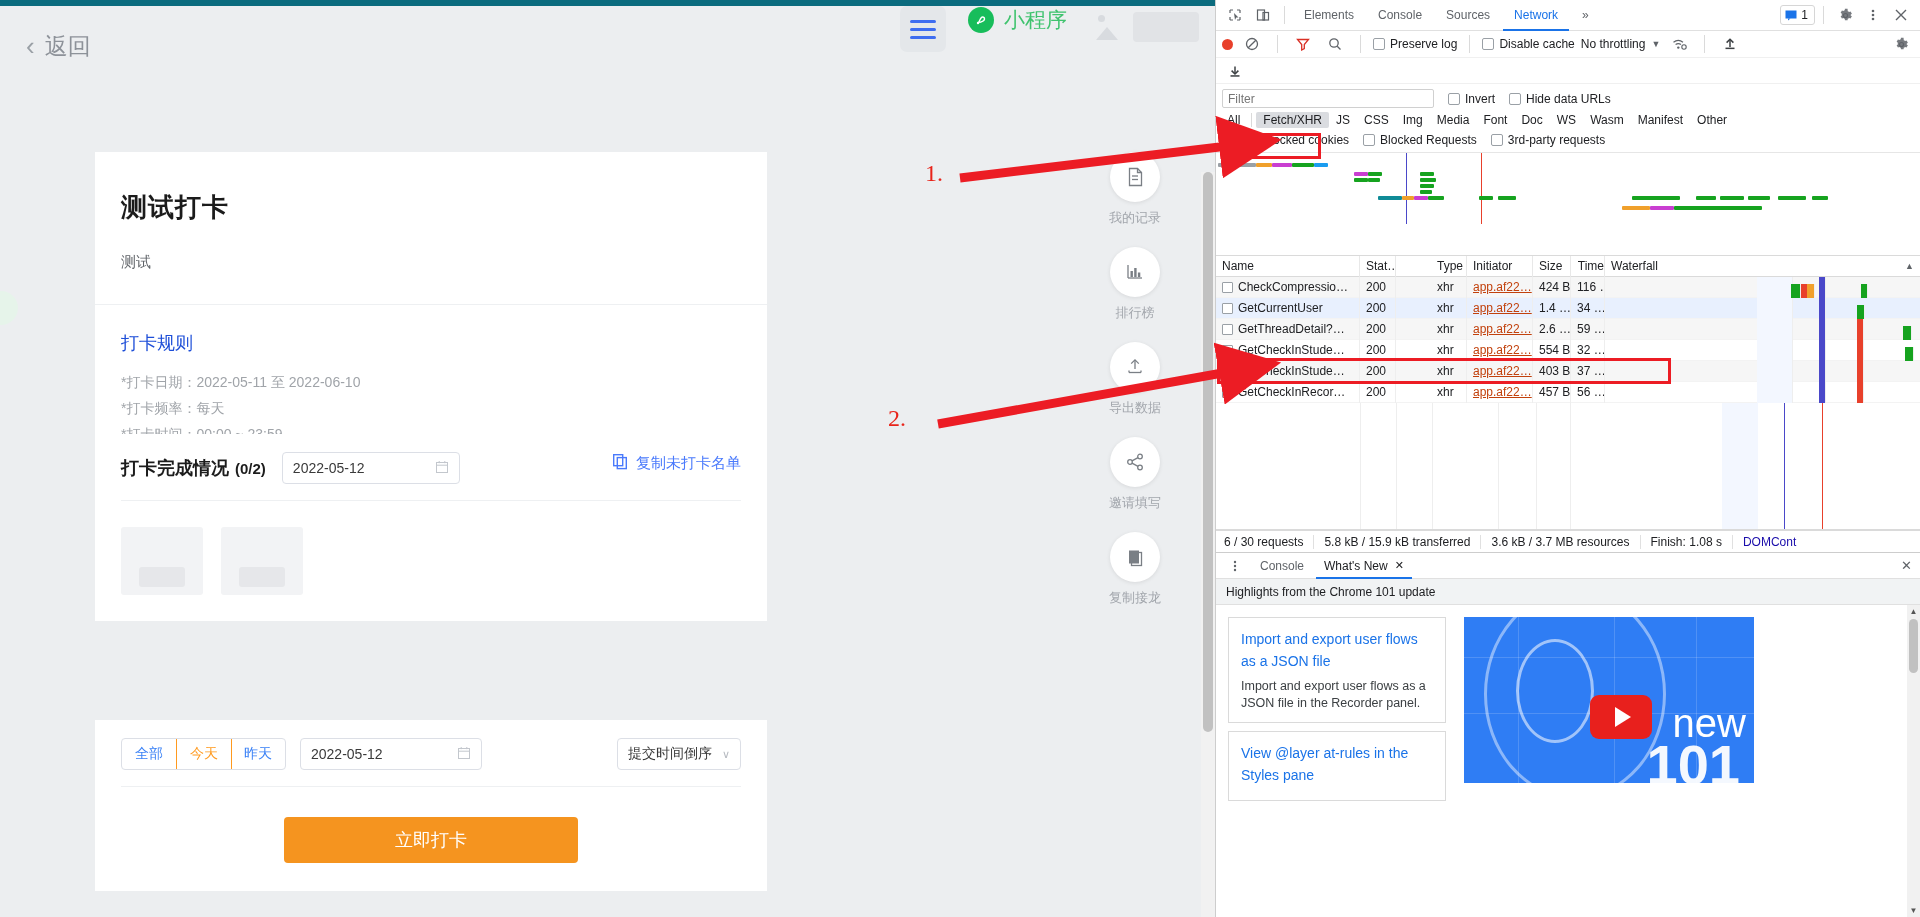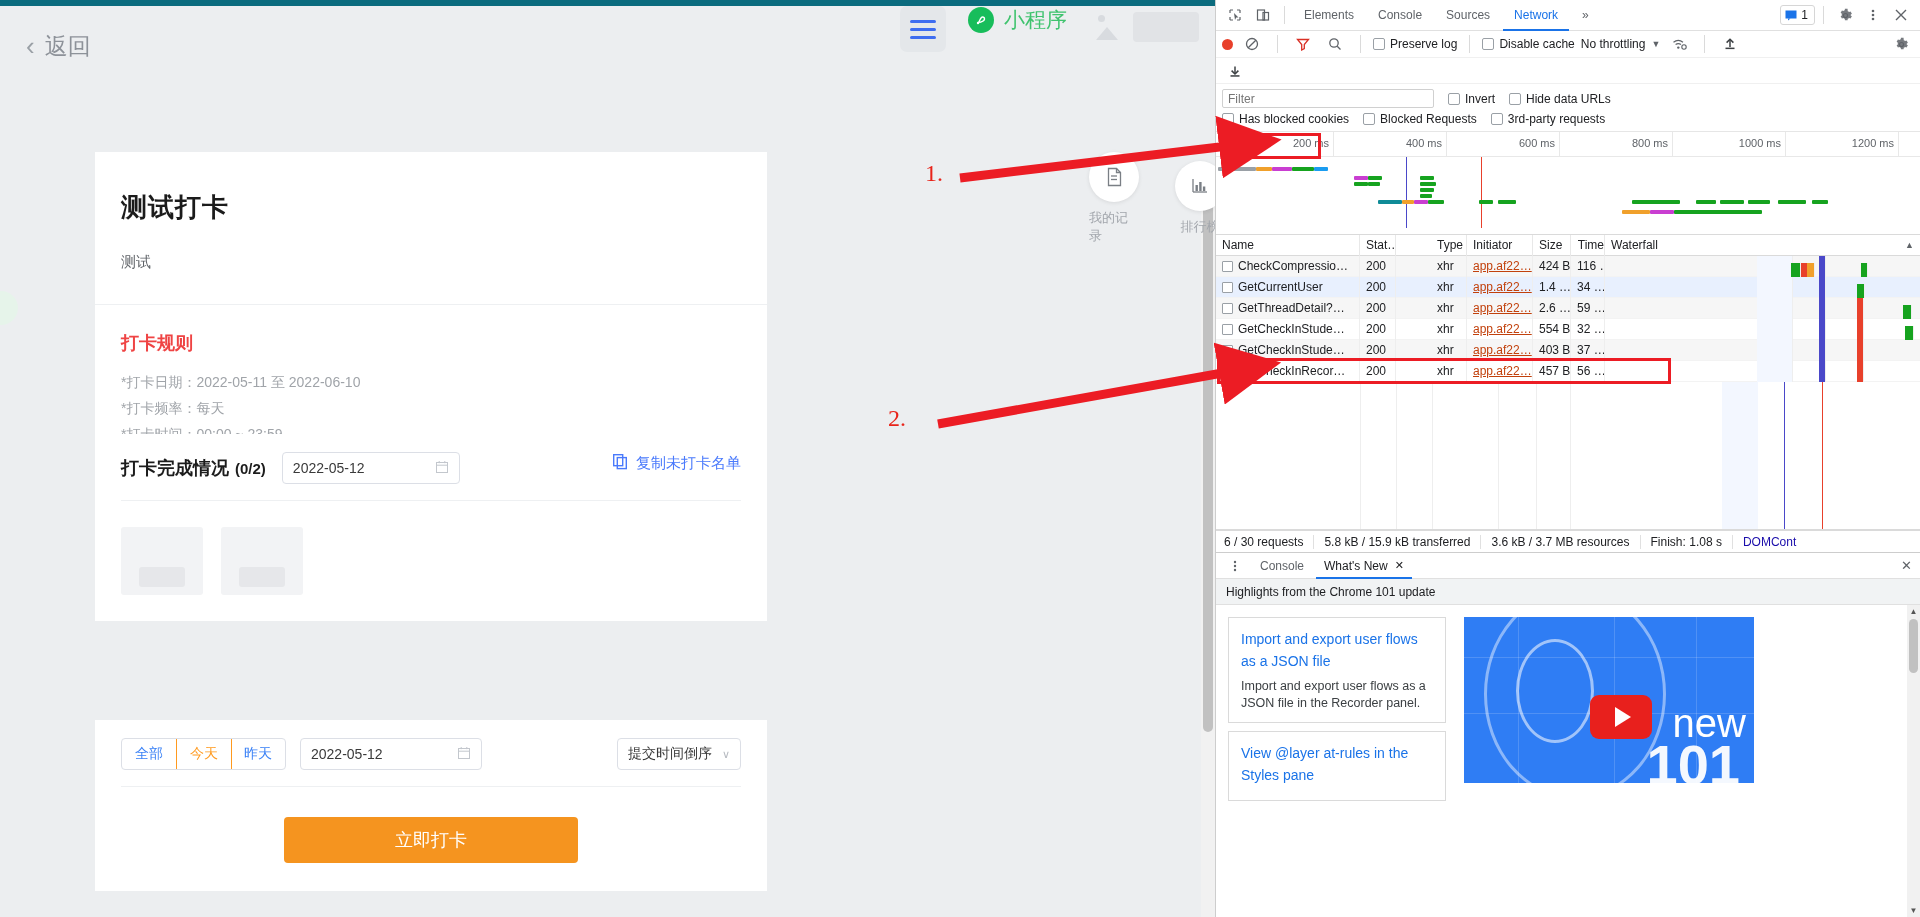--- a/index.html
+++ b/index.html
@@ -44,21 +44,21 @@
   .card {
     position: absolute; left: 95px; width: 672px; background: #fff;
   }
   .card-a { top: 66px; }
   .sec { padding: 26px 26px 18px 26px; }
   .sec + .sec { border-top: 1px solid #eef0f2; }
 
   .title-main { font-size: 26px; font-weight: bold; color: #1b1b1b; letter-spacing: 1px; padding-top: 12px; }
   .subtitle { font-size: 15px; color: #5f6368; margin-top: 28px; padding-bottom: 14px; }
 
-  .rule-title { font-size: 18px; font-weight: bold; color: #ef4444; margin-bottom: 14px; }
+  .rule-title { font-size: 18px; font-weight: normal; color: #1d4ed8; margin-bottom: 14px; }
   .rule-line { font-size: 14px; color: #a0a4a9; line-height: 26px; }
   .stats-row { margin-top: 38px; font-size: 14px; color: #9aa0a6; display: flex; gap: 22px; padding-bottom: 6px; }
 
   .card-b { top: 348px; }
   .prog-head { display: flex; align-items: center; padding: 18px 26px 16px 26px; position: relative; }
   .prog-title { font-size: 18px; font-weight: bold; color: #1c1c1c; }
   .prog-frac { font-size: 15px; font-weight: bold; color: #1c1c1c; margin-left: 6px; }
   .date-box {
     margin-left: 16px; width: 178px; height: 32px; border: 1px solid #dcdfe6; border-radius: 4px;
     display: flex; align-items: center; justify-content: space-between; padding: 0 10px;
@@ -88,22 +88,22 @@
   }
   .chev { color: #b6bac0; font-size: 11px; }
   .btn-area { padding: 30px 0 28px 0; display: flex; justify-content: center; }
   .cta {
     width: 294px; height: 46px; background: #f5941f; color: #fff; font-size: 18px;
     border: none; border-radius: 4px; cursor: pointer; display:flex;align-items:center;justify-content:center;
   }
 
   
   .rail {
-    position: absolute; right: 0; top: 66px; width: 126px; display: flex; 
-    align-items: center; gap: 36px; z-index: 5;
+    position: absolute; right: 17px; top: 66px; width: 126px; display: flex; flex-direction: column;
+    align-items: center; gap: 20px; z-index: 5;
   }
   .rail-item { display: flex; flex-direction: column; align-items: center; gap: 7px; cursor: pointer; }
   .rail-circle {
     width: 50px; height: 50px; border-radius: 50%; background: #fff; display: flex;
     align-items: center; justify-content: center; box-shadow: 0 1px 4px rgba(0,0,0,.09);
   }
   .rail-label { font-size: 13px; color: #a2a6ac; }
 
   .float-tab { position:absolute; left:-4px; top:205px; width:22px;height:34px;background:#e6f4ea;border-radius:0 18px 18px 0; }
 
@@ -501,57 +501,52 @@
       <label class="cb">
         <i></i>
         <span>Invert</span>
       </label>
       <label class="cb">
         <i></i>
         <span>Hide data URLs</span>
       </label>
     </div>
 
+    <div class="typebar">
+      <span class="t">All</span>
+      <span class="sepv"></span>
+      <span class="t sel">Fetch/XHR</span>
+      <span class="t">JS</span>
+      <span class="t">CSS</span>
+      <span class="t">Img</span>
+      <span class="t">Media</span>
+      <span class="t">Font</span>
+      <span class="t">Doc</span>
+      <span class="t">WS</span>
+      <span class="t">Wasm</span>
+      <span class="t">Manifest</span>
+      <span class="t">Other</span>
+    </div>
 
     <div class="cookiebar">
       <label class="cb">
         <i></i>
         <span>Has blocked cookies</span>
       </label>
       <label class="cb">
         <i></i>
         <span>Blocked Requests</span>
       </label>
       <label class="cb">
         <i></i>
         <span>3rd-party requests</span>
       </label>
     </div>
 
     <div class="overview">
-      <div class="ov-ruler">
-        <div class="tk" style="left:0;width:118px">
-            <b>200 ms</b>
-          </div>
-        <div class="tk" style="left:118px;width:113px">
-            <b>400 ms</b>
-          </div>
-        <div class="tk" style="left:231px;width:113px">
-            <b>600 ms</b>
-          </div>
-        <div class="tk" style="left:344px;width:113px">
-            <b>800 ms</b>
-          </div>
-        <div class="tk" style="left:457px;width:113px">
-            <b>1000 ms</b>
-          </div>
-        <div class="tk" style="left:570px;width:113px">
-            <b>1200 ms</b>
-          </div>
-      </div>
       <div class="ov-body">
         <div class="vline" style="left:190px;background:#4a48c9"></div>
         <div class="vline" style="left:265px;background:#e8402b"></div>
 
         <div class="bar" style="left:2px;top:10px;width:38px;background:#9aa0a6"></div>
         <div class="bar" style="left:40px;top:10px;width:16px;background:#f0a02b"></div>
         <div class="bar" style="left:56px;top:10px;width:20px;background:#c93ed1"></div>
         <div class="bar" style="left:76px;top:10px;width:22px;background:#16a31f"></div>
         <div class="bar" style="left:98px;top:10px;width:14px;background:#1a9cf0"></div>
 

